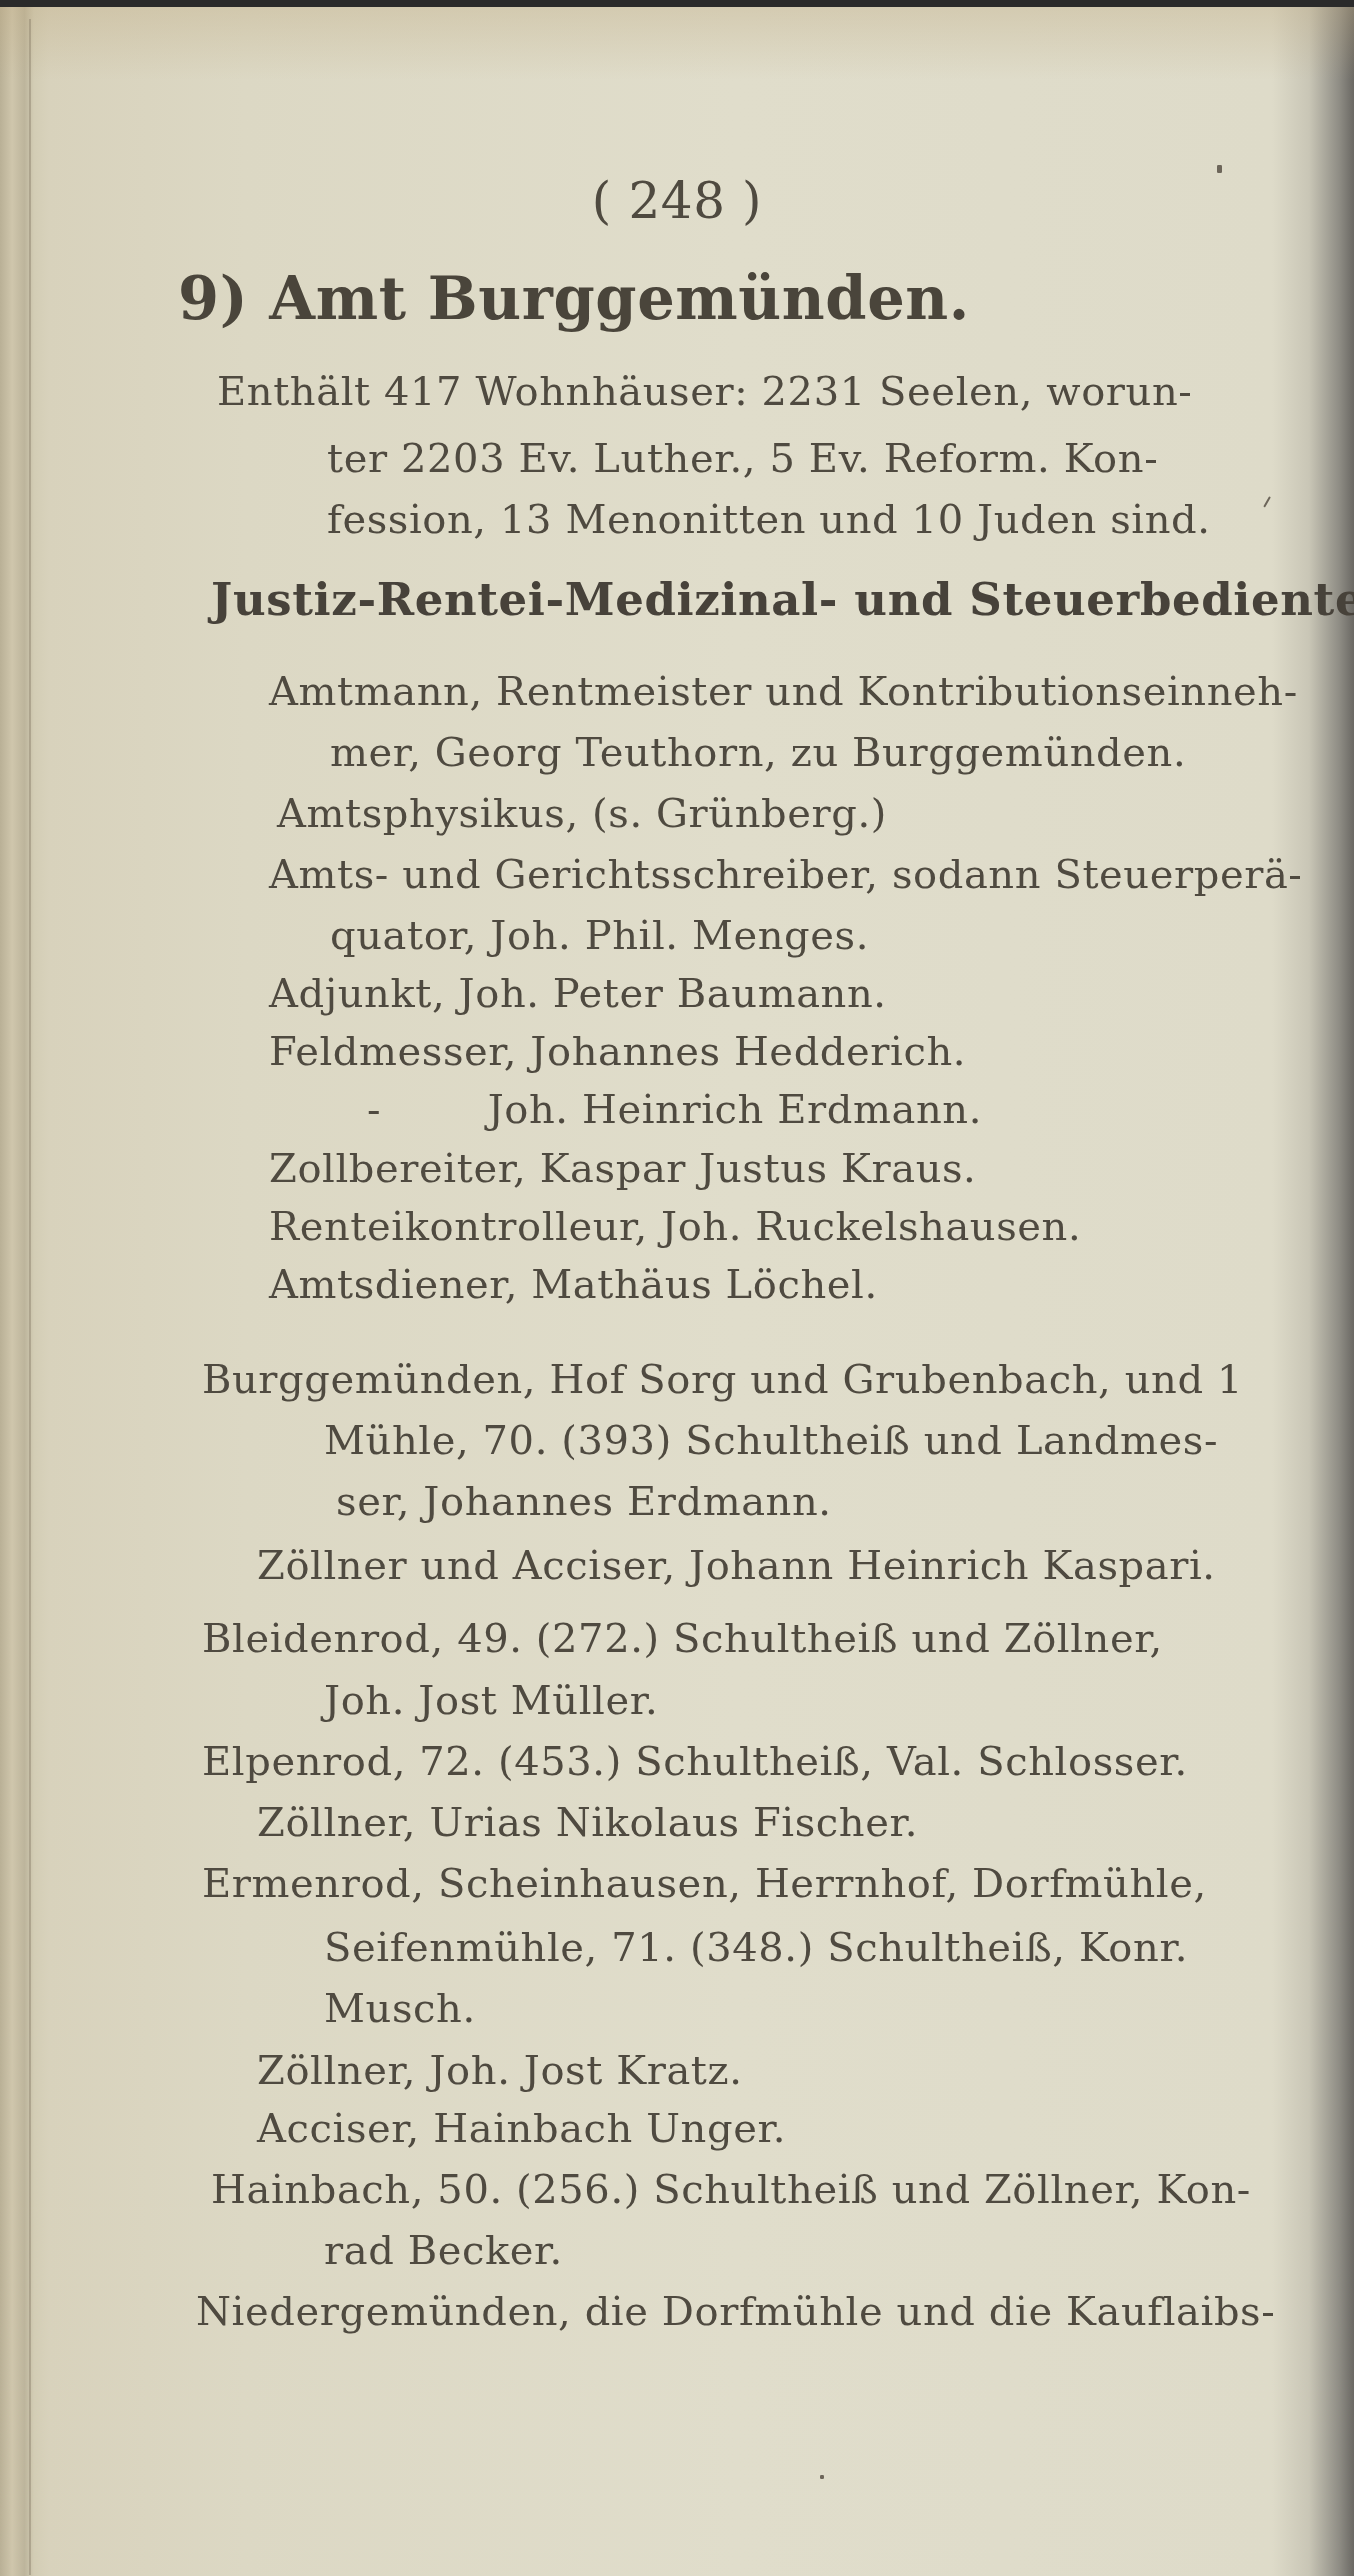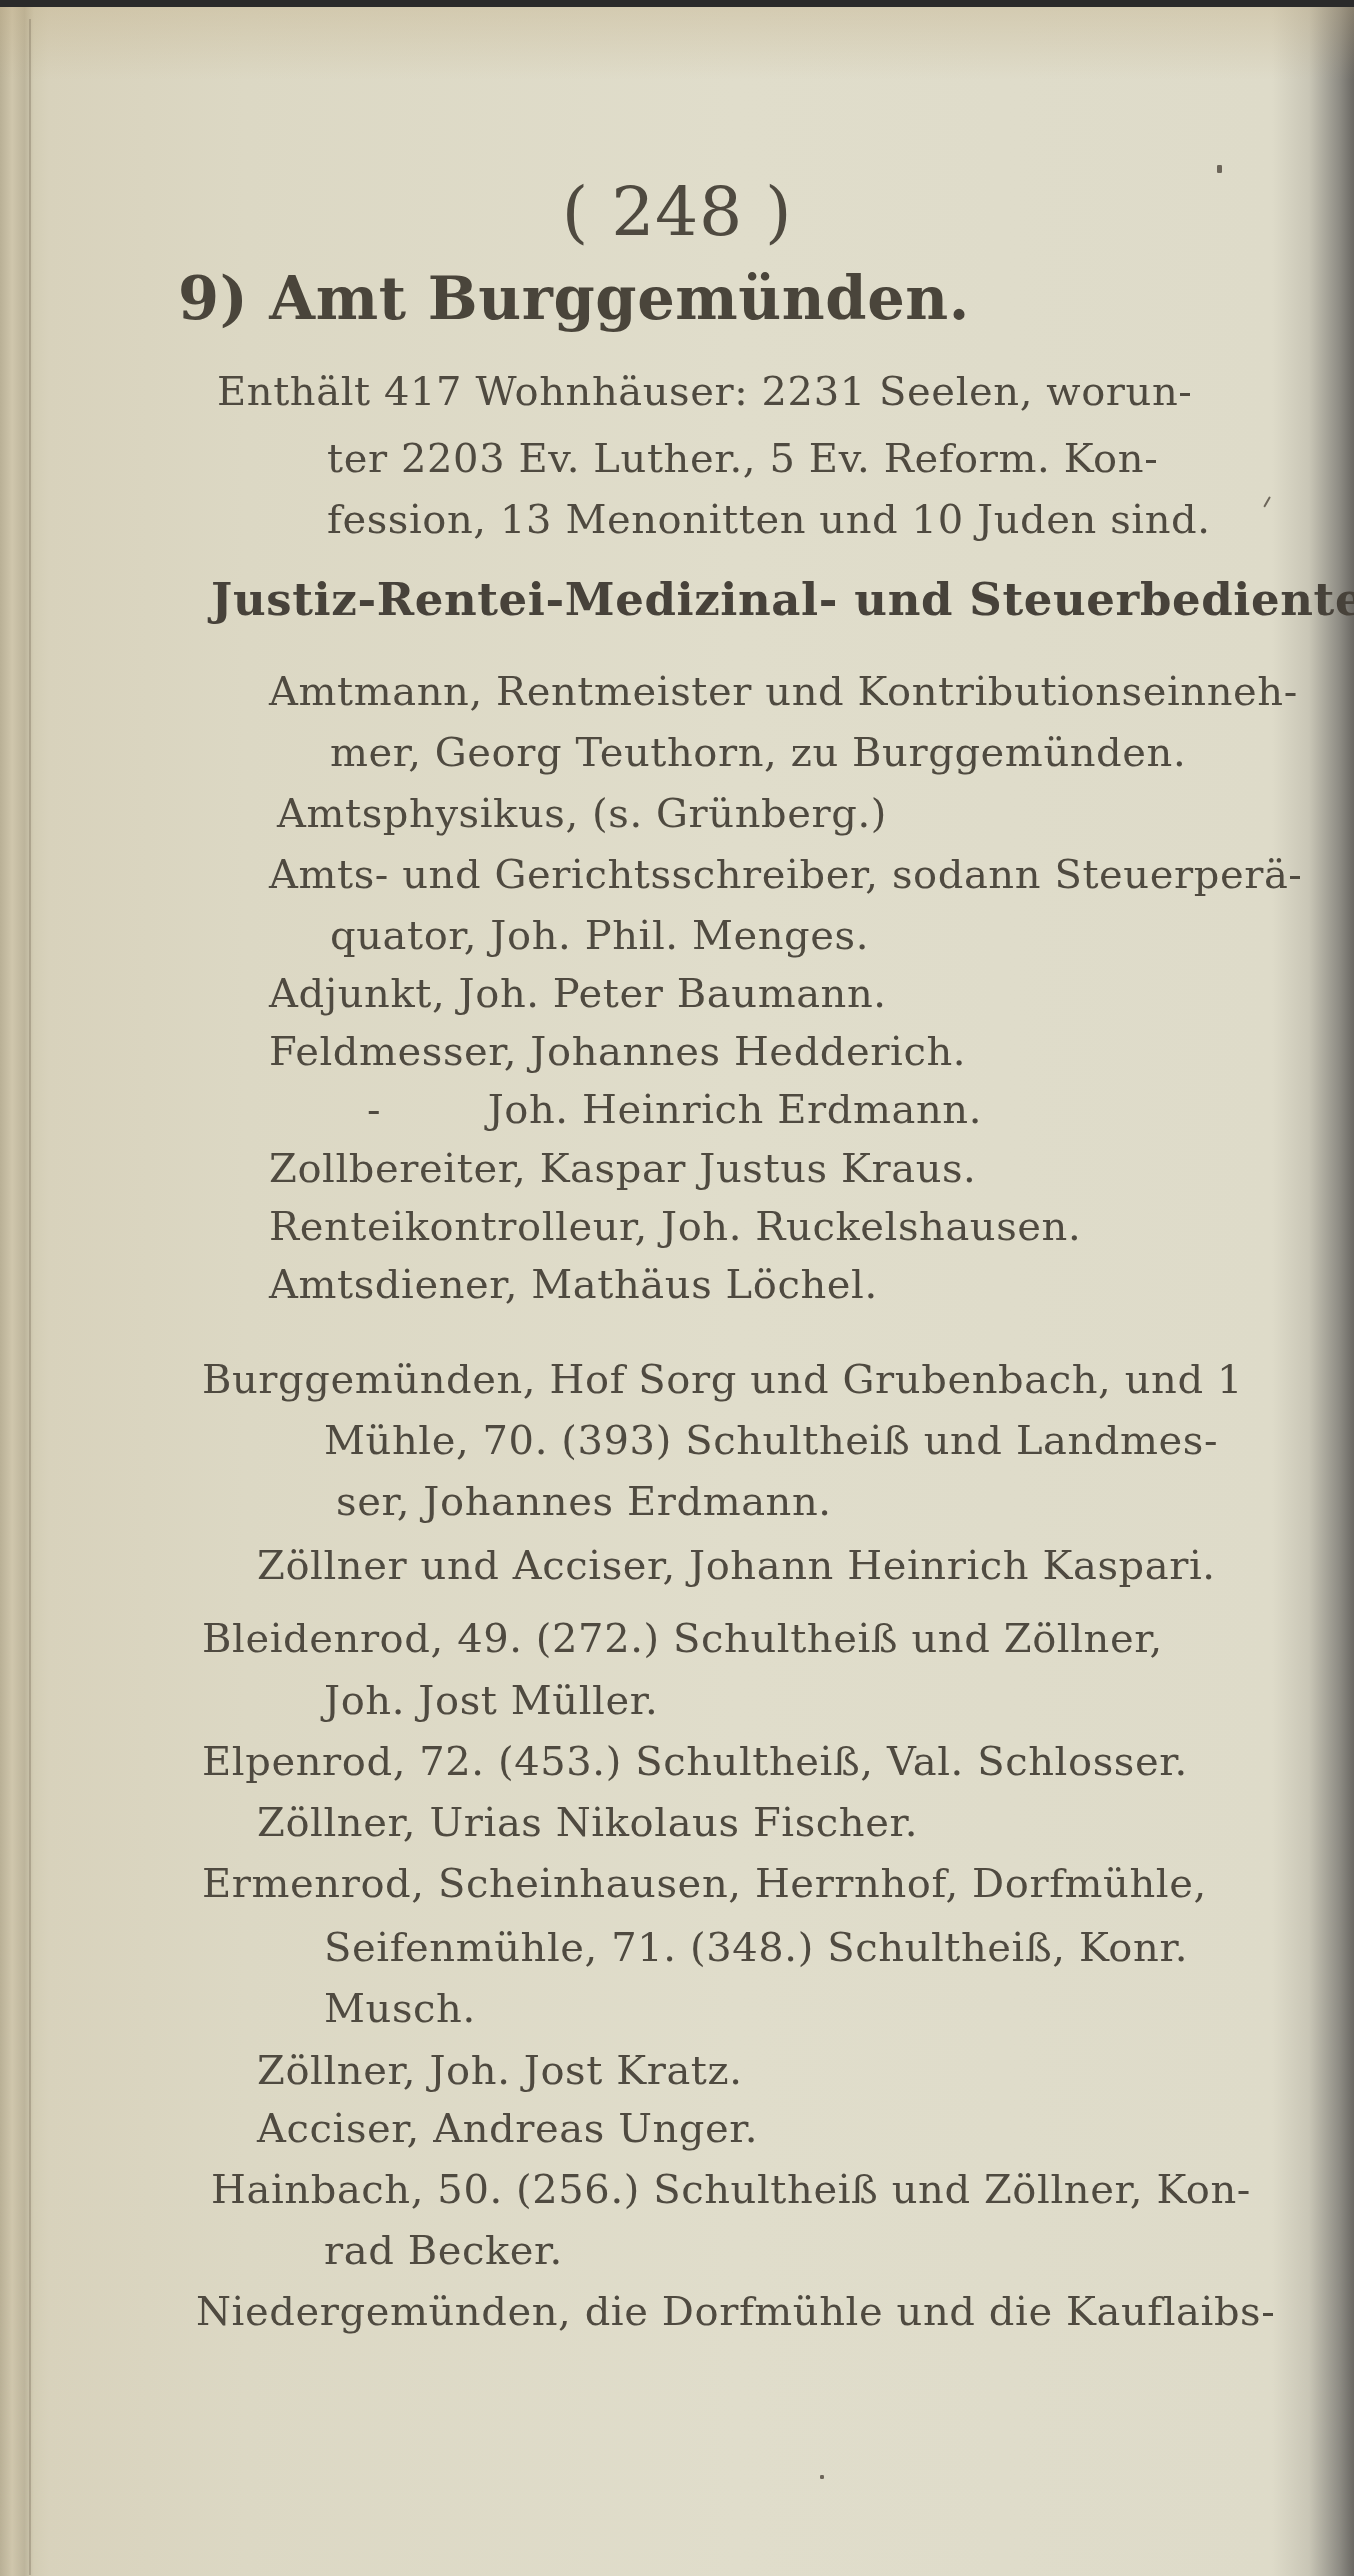--- a/index.html
+++ b/index.html
@@ -19,21 +19,21 @@
   .binding-line {
     position: absolute; left: 29px; top: 12.2px; width: 2.4px; height: 2556px;
     background: rgba(120,110,90,0.35);
   }
   .text {
     position: absolute; color: #4f4a40;
     font-family: "DejaVu Serif", serif;
     white-space: nowrap;
     letter-spacing: 0.6px;
   }
-  .pagenum { left: 0; width: 1354px; top: 165px; text-align: center; font-size: 68px; }
+  .pagenum { left: 0; width: 1354px; top: 165px; text-align: center; font-size: 50px; }
   .heading { left: 0; width: 1148px; top: 257px; text-align: center; font-size: 59px; font-weight: bold; color: #4a453b; }
   .line { font-size: 40px; text-align: center; }
   .sub { font-size: 45px; font-weight: bold; color: #47423a; }
   .speck { position: absolute; background: #6d665a; border-radius: 1.2px; }
 </style>
 </head>
 <body>
 
 <div class="page">
   <div class="binding-line"></div>
@@ -64,21 +64,21 @@
   <div class="text line" style="left:336px; top:1471px;">ser, Johannes Erdmann.</div>
   <div class="text line" style="left:257px; top:1535px;">Zöllner und Acciser, Johann Heinrich Kaspari.</div>
   <div class="text line" style="left:202px; top:1608px;">Bleidenrod, 49. (272.) Schultheiß und Zöllner,</div>
   <div class="text line" style="left:324px; top:1670px;">Joh. Jost Müller.</div>
   <div class="text line" style="left:202px; top:1731px;">Elpenrod, 72. (453.) Schultheiß, Val. Schlosser.</div>
   <div class="text line" style="left:257px; top:1792px;">Zöllner, Urias Nikolaus Fischer.</div>
   <div class="text line" style="left:202px; top:1853px;">Ermenrod, Scheinhausen, Herrnhof, Dorfmühle,</div>
   <div class="text line" style="left:324px; top:1917px;">Seifenmühle, 71. (348.) Schultheiß, Konr.</div>
   <div class="text line" style="left:324px; top:1978px;">Musch.</div>
   <div class="text line" style="left:257px; top:2040px;">Zöllner, Joh. Jost Kratz.</div>
-  <div class="text line" style="left:257px; top:2098px;">Acciser, Andreas Unger.</div>
+  <div class="text line" style="left:257px; top:2098px;">Acciser, Hainbach Unger.</div>
   <div class="text line" style="left:211px; top:2159px;">Hainbach, 50. (256.) Schultheiß und Zöllner, Kon-</div>
   <div class="text line" style="left:324px; top:2220px;">rad Becker.</div>
   <div class="text line" style="left:196px; top:2281px;">Niedergemünden, die Dorfmühle und die Kauflaibs-</div>
 
   <div class="speck" style="left:1217px; top:158px; width:4.9px; height:7.3px;"></div>
   <div class="speck" style="left:1266px; top:489px; width:2.4px; height:12.2px; transform:rotate(30deg);"></div>
   <div class="speck" style="left:820px; top:2468px; width:3.7px; height:3.7px;"></div>
 </div>
 
 

